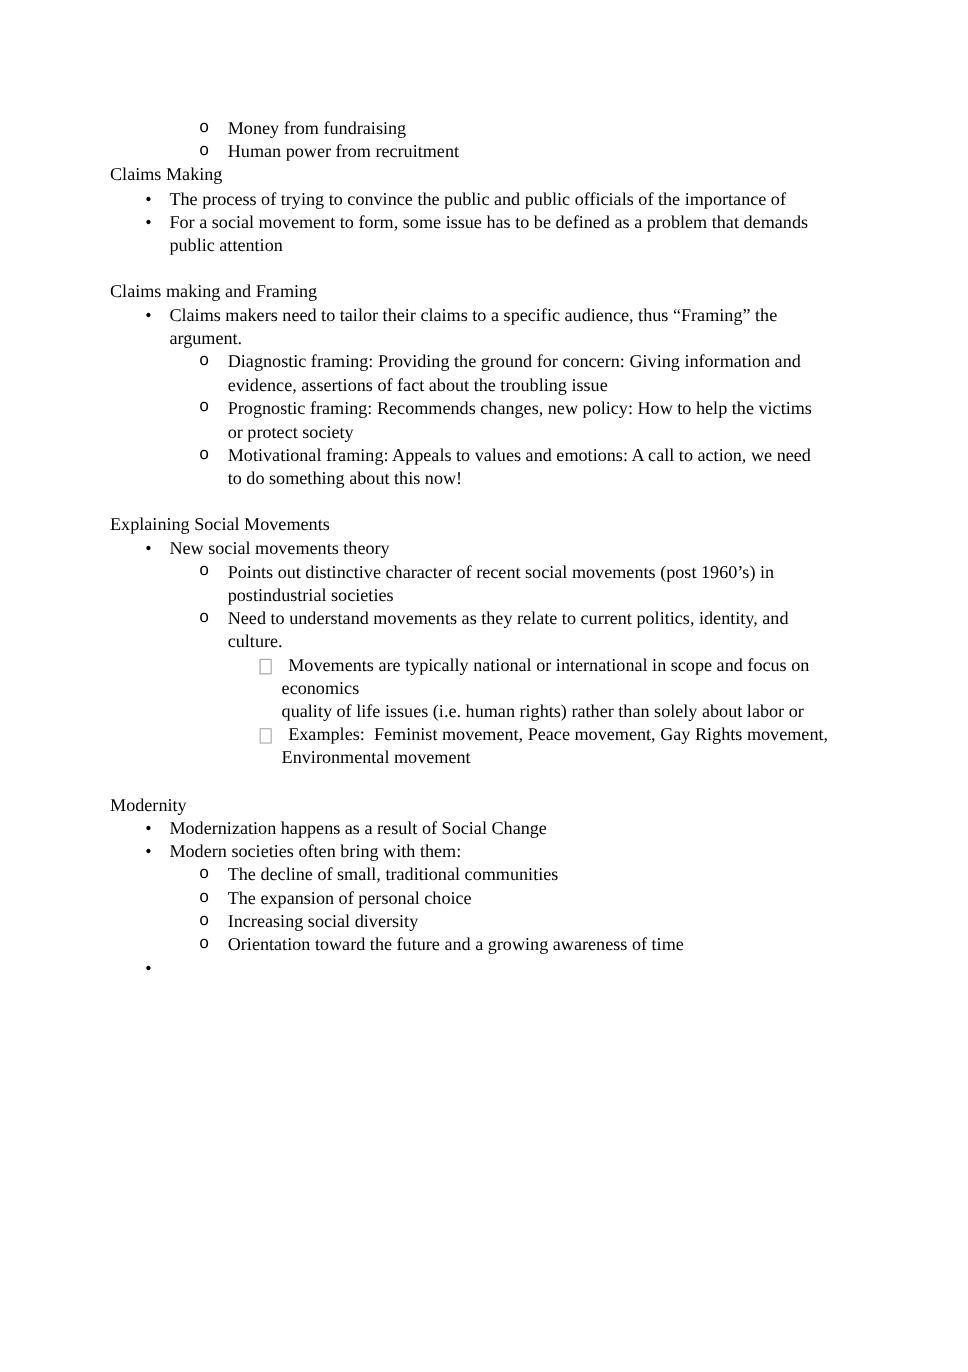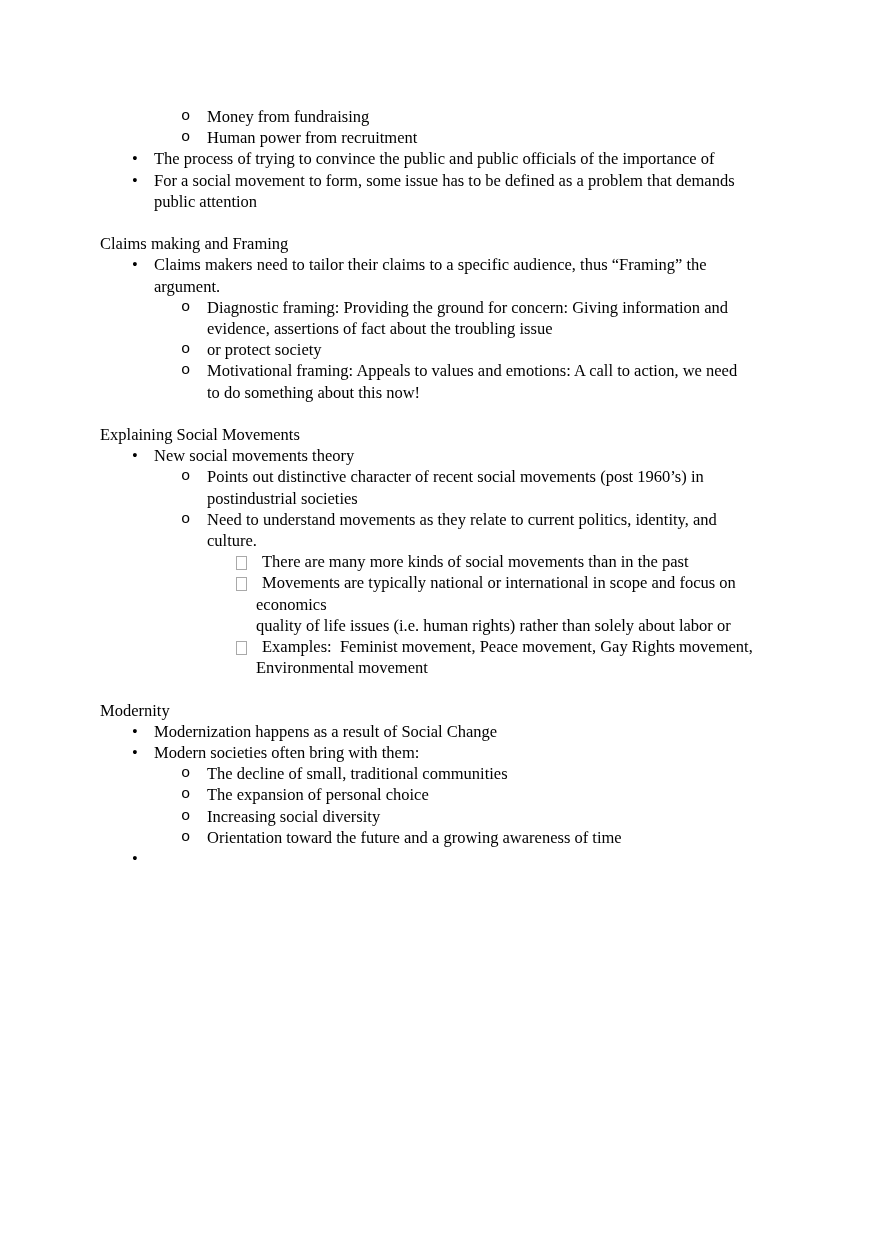--- a/index.html
+++ b/index.html
@@ -40,20 +40,23 @@
       <span class="b2">o</span>
       <span class="t">Money from fundraising</span>
     </div>
     <div class="line l2">
       <span class="b2">o</span>
       <span class="t">Human power from recruitment</span>
     </div>
   </div>
 
   <div class="section">
+    <div class="line h">
+      <span class="t">Claims Making</span>
+    </div>
     <div class="line l1">
       <span class="b1">•</span>
       <span class="t u">The process of trying to convince the public and public officials of the importance of</span>
     </div>
     <div class="line l1">
       <span class="b1">•</span>
       <span class="t">For a social movement to form, some issue has to be defined as a problem that demands</span>
     </div>
     <div class="line l1">
       <span class="t">public attention</span>
@@ -75,20 +78,21 @@
     </div>
     <div class="line l2">
       <span class="b2">o</span>
       <span class="t">Diagnostic framing: Providing the ground for concern: Giving information and</span>
     </div>
     <div class="line l2">
       <span class="t">evidence, assertions of fact about the troubling issue</span>
     </div>
     <div class="line l2">
       <span class="b2">o</span>
+      <span class="t">Prognostic framing: Recommends changes, new policy: How to help the victims</span>
     </div>
     <div class="line l2">
       <span class="t">or protect society</span>
     </div>
     <div class="line l2">
       <span class="b2">o</span>
       <span class="t">Motivational framing: Appeals to values and emotions: A call to action, we need</span>
     </div>
     <div class="line l2">
       <span class="t">to do something about this now!</span>
@@ -114,21 +118,20 @@
     </div>
     <div class="line l2">
       <span class="b2">o</span>
       <span class="t">Need to understand movements as they relate to current politics, identity, and</span>
     </div>
     <div class="line l2">
       <span class="t">culture.</span>
     </div>
     <div class="line l3">
       <span class="b3"></span>
-      <span class="t">There are many more kinds of social movements than in the past</span>
     </div>
     <div class="line l3">
       <span class="b3"></span>
       <span class="t">Movements are typically national or international in scope and focus on</span>
     </div>
     <div class="line l3c">
       <span class="t">economics</span>
     </div>
     <div class="line l3c">
       <span class="t">quality of life issues (i.e. human rights) rather than solely about labor or</span>

